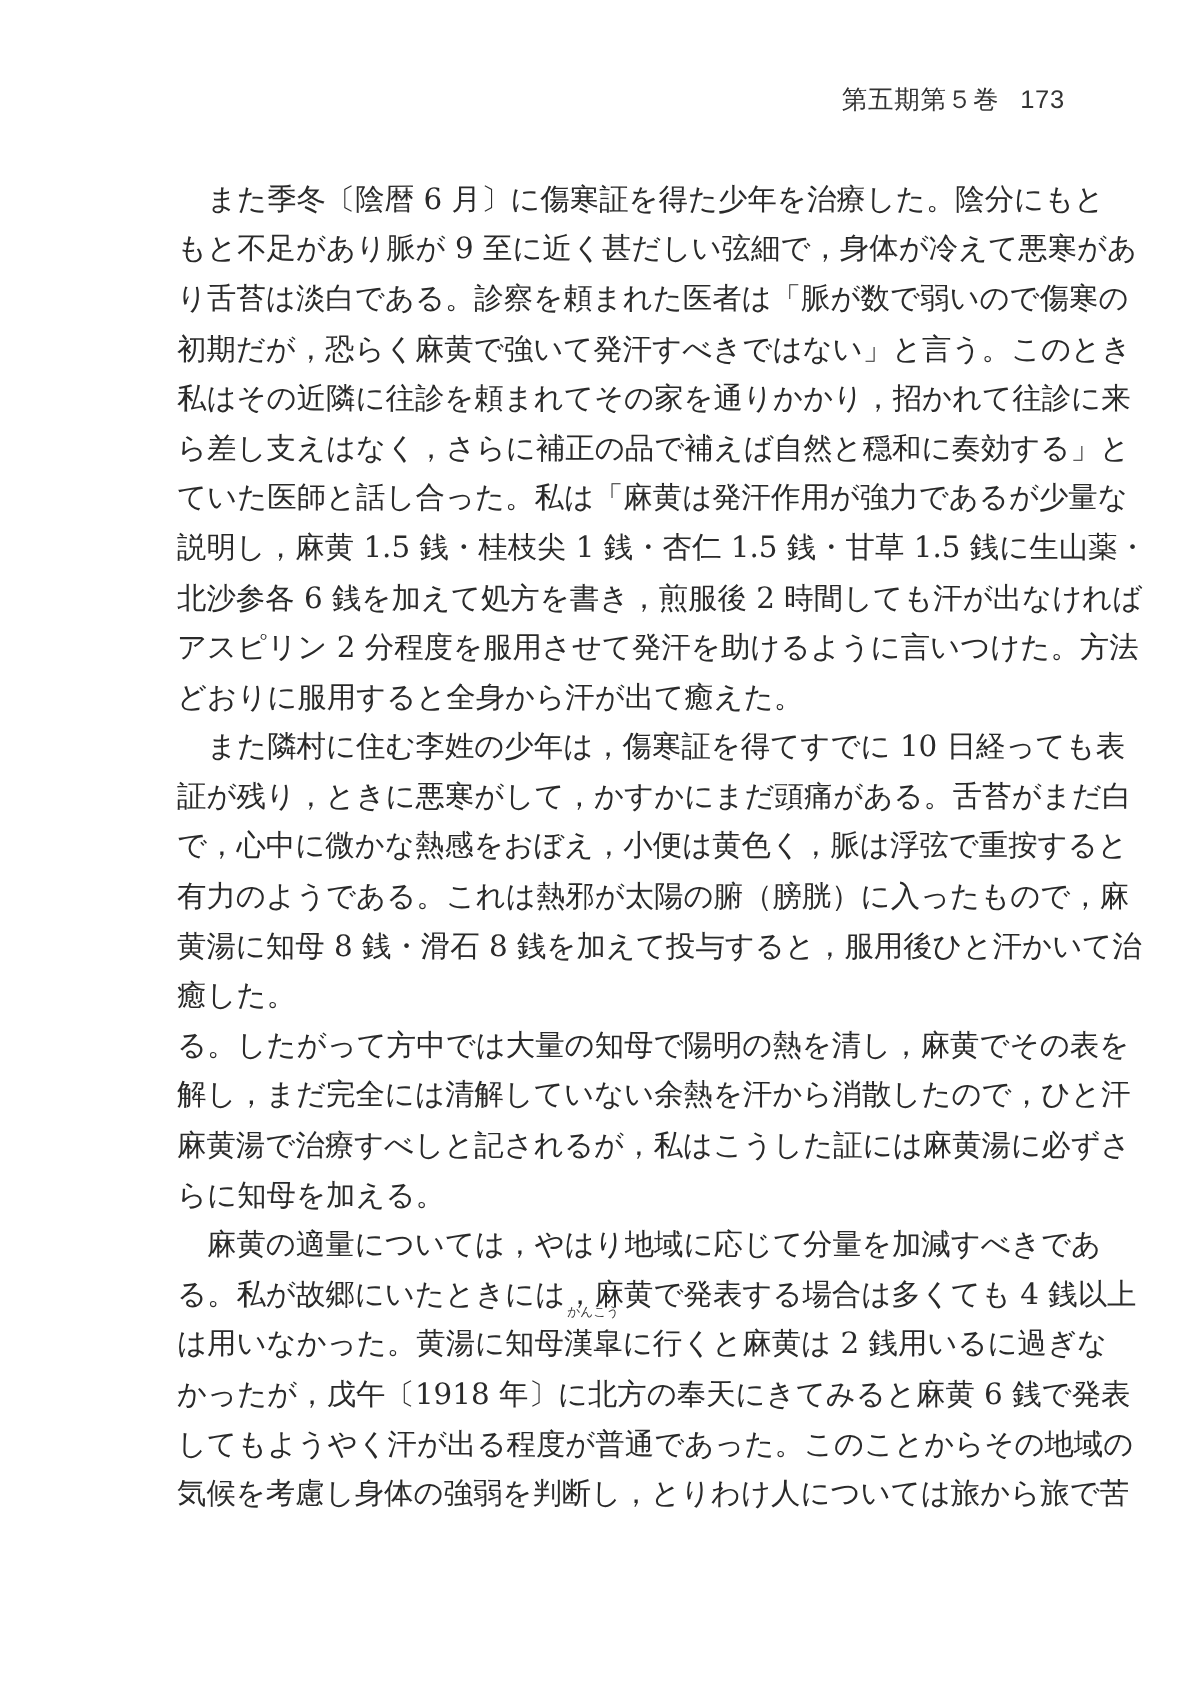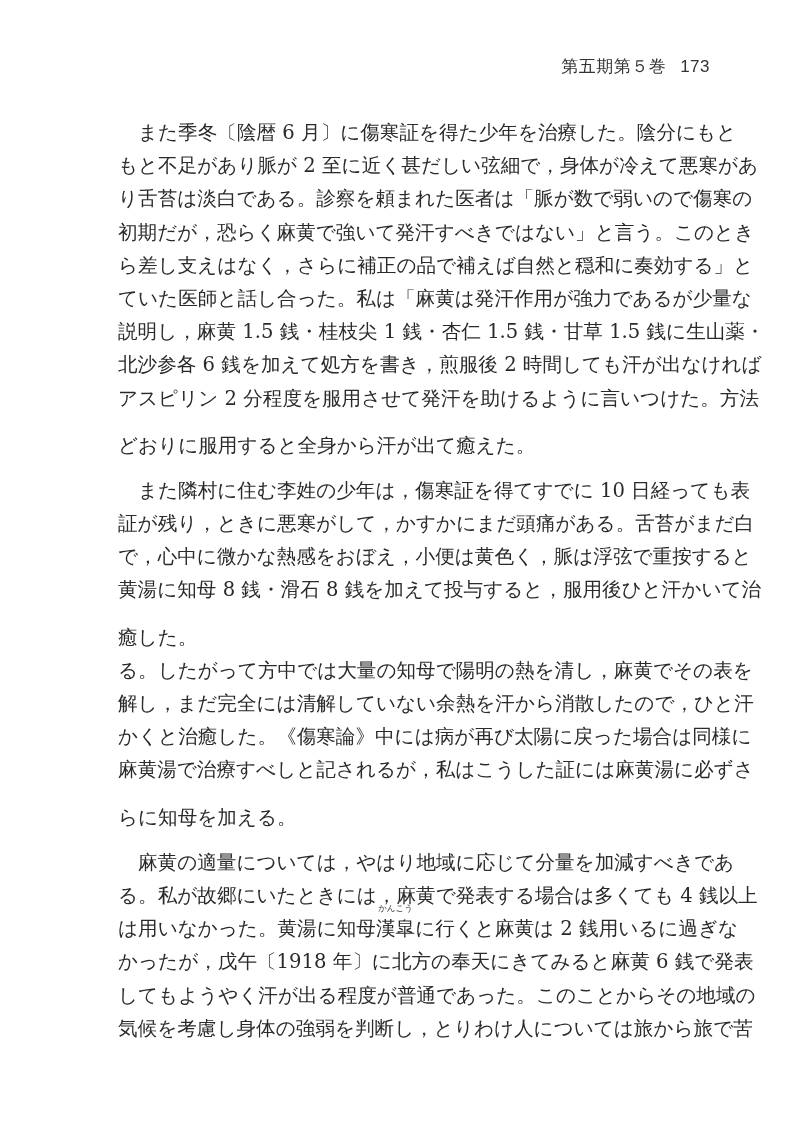--- a/index.html
+++ b/index.html
@@ -42,27 +42,26 @@
       line-height: 33.2px;
       font-size: 19.6px;
       white-space: nowrap;
       text-align: justify;
       text-align-last: justify;
       letter-spacing: 0px;
       position: relative;
     }
     .line.last {
       text-align-last: left;
-      margin-top: 14px;
     }
     .line.indent {
       padding-left: 20px;
     }
     .line.gap-before {
-      margin-top: 12px;
+      margin-top: 0;
     }
     .bold-mark {
       font-family: "DejaVu Sans", "Liberation Sans", sans-serif;
       font-weight: bold;
     }
     .ruby-wrap {
       position: relative;
       display: inline-block;
     }
     .ruby-text {
@@ -81,43 +80,44 @@
 <body>
 
 <div class="running-head">
   <span class="vol">第五期第５巻</span><span class="page-no">173</span>
 </div>
 
 <div class="body-text">
 
   <div>
     <div class="line indent">また季冬〔陰暦 6 月〕に傷寒証を得た少年を治療した。陰分にもと</div>
-    <div class="line">もと不足があり脈が 2 至に近く甚だしい弦細で，身体が冷えて悪寒があ</div>
+    <div class="line">もと不足があり脈が 9 至に近く甚だしい弦細で，身体が冷えて悪寒があ</div>
     <div class="line">り舌苔は淡白である。診察を頼まれた医者は「脈が数で弱いので傷寒の</div>
     <div class="line">初期だが，恐らく麻黄で強いて発汗すべきではない」と言う。このとき</div>
+    <div class="line">私はその近隣に往診を頼まれてその家を通りかかり，招かれて往診に来</div>
     <div class="line">ら差し支えはなく，さらに補正の品で補えば自然と穏和に奏効する」と</div>
     <div class="line">ていた医師と話し合った。私は「麻黄は発汗作用が強力であるが少量な</div>
     <div class="line">説明し，麻黄 1.5 銭・桂枝尖 1 銭・杏仁 1.5 銭・甘草 1.5 銭に生山薬・</div>
     <div class="line">北沙参各 6 銭を加えて処方を書き，煎服後 2 時間しても汗が出なければ</div>
     <div class="line">アスピリン 2 分程度を服用させて発汗を助けるように言いつけた。方法</div>
     <div class="line last">どおりに服用すると全身から汗が出て癒えた。</div>
   </div>
 
   <div>
     <div class="line indent gap-before">また隣村に住む李姓の少年は，傷寒証を得てすでに 10 日経っても表</div>
     <div class="line">証が残り，ときに悪寒がして，かすかにまだ頭痛がある。舌苔がまだ白</div>
     <div class="line">で，心中に微かな熱感をおぼえ，小便は黄色く，脈は浮弦で重按すると</div>
+    <div class="line">有力のようである。これは熱邪が太陽の腑（膀胱）に入ったもので，麻</div>
     <div class="line">黄湯に知母 8 銭・滑石 8 銭を加えて投与すると，服用後ひと汗かいて治</div>
     <div class="line last">癒した。</div>
   </div>
 
   <div>
     <div class="line">る。したがって方中では大量の知母で陽明の熱を清し，麻黄でその表を</div>
     <div class="line">解し，まだ完全には清解していない余熱を汗から消散したので，ひと汗</div>
-    <div class="line">かくと治癒した。《傷寒論》中には病が再び太陽に戻った場合は同様に</div>
     <div class="line">麻黄湯で治療すべしと記されるが，私はこうした証には麻黄湯に必ずさ</div>
     <div class="line last">らに知母を加える。</div>
   </div>
 
   <div>
     <div class="line indent gap-before">麻黄の適量については，やはり地域に応じて分量を加減すべきであ</div>
     <div class="line">る。私が故郷にいたときには，麻黄で発表する場合は多くても 4 銭以上</div>
     <div class="line"><span>は用いなかった。黄湯に知母</span><span class="ruby-wrap"><span class="ruby-text">かんこう</span><span>漢皐</span></span><span>に行くと麻黄は 2 銭用いるに過ぎな</span></div>
     <div class="line">かったが，戊午〔1918 年〕に北方の奉天にきてみると麻黄 6 銭で発表</div>
     <div class="line">してもようやく汗が出る程度が普通であった。このことからその地域の</div>

